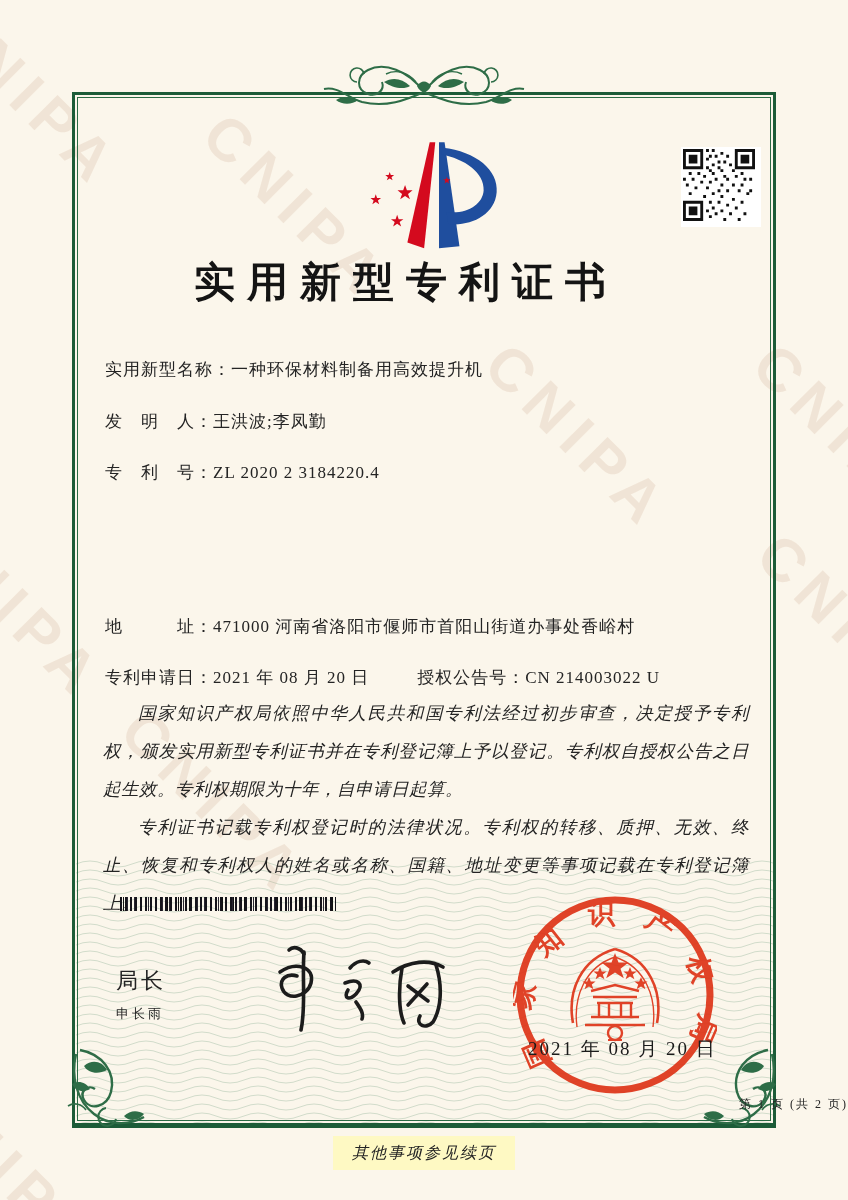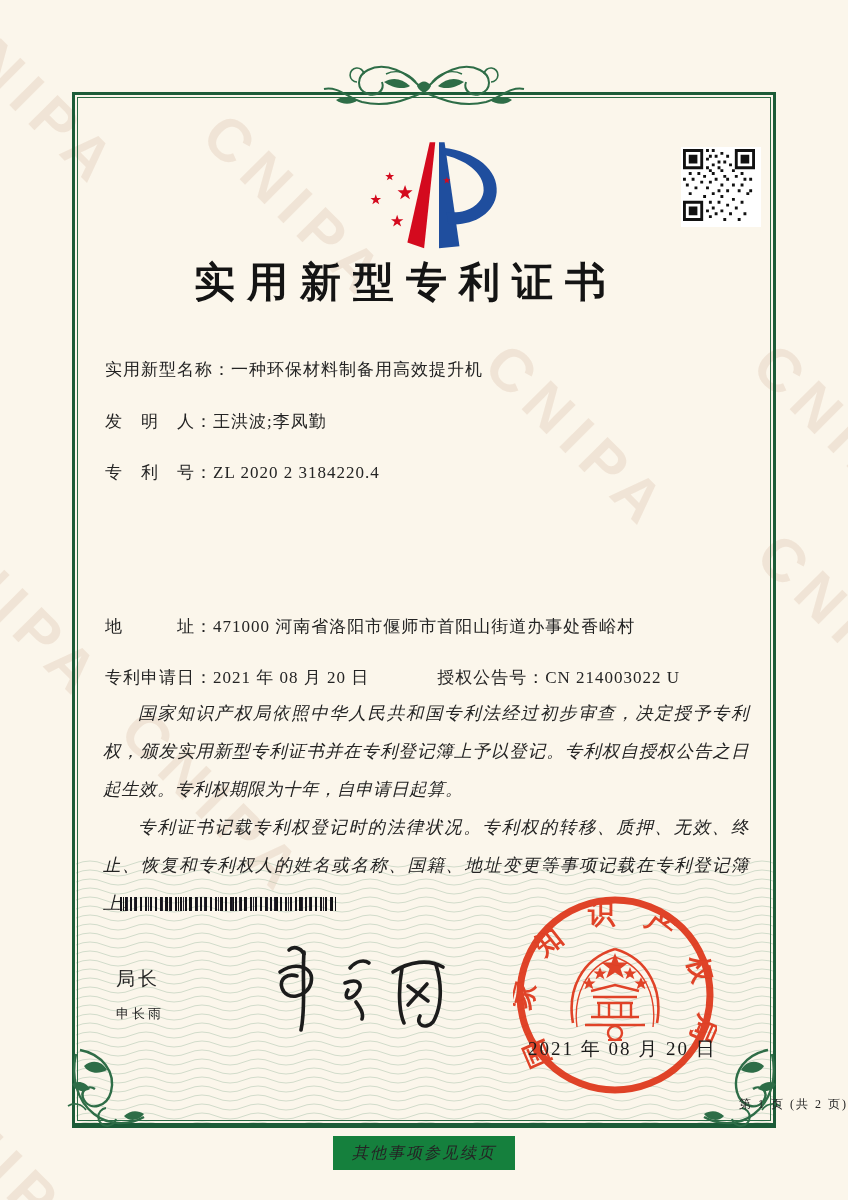--- a/index.html
+++ b/index.html
@@ -20,38 +20,38 @@
   
   .content{position:absolute;left:0;top:0;width:848px;height:1200px;z-index:5;}
   .cert-no{position:absolute;left:105px;top:140px;font-size:17px;letter-spacing:4px;}
   .logo{position:absolute;left:346px;top:136px;}
   .qr{position:absolute;left:681px;top:147px;width:76px;height:76px;background:#fff;padding:2px;}
   .title{position:absolute;left:0;top:255px;width:812px;text-align:center;
          font-size:41px;font-weight:bold;letter-spacing:12px;color:#141414;}
   .frow{position:absolute;left:105px;font-size:17px;letter-spacing:1px;white-space:nowrap;}
   .frow .lbl{color:#242424;}
   .frow .val{color:#242424;}
-  .frow .pair2{margin-left:68px;}
+  .frow .pair2{margin-left:48px;}
   .body-text{position:absolute;left:103px;top:694px;width:646px;font-size:17.5px;
              line-height:38px;font-style:italic;letter-spacing:.5px;text-align:justify;}
   .body-text p{margin:0;text-indent:2em;}
   .barcode{position:absolute;left:120px;top:897px;width:216px;height:14px;
      background:
        repeating-linear-gradient(90deg,#15131a 0 2px,rgba(0,0,0,0) 2px 5px),
        repeating-linear-gradient(90deg,#2a2630 0 1px,rgba(0,0,0,0) 1px 7px),
        repeating-linear-gradient(90deg,rgba(0,0,0,0) 0 3px,#111 3px 4px,rgba(0,0,0,0) 4px 11px);}
-  .director-label{position:absolute;left:116px;top:966px;font-size:19px;letter-spacing:3px;}
+  .director-label{position:absolute;left:116px;top:966px;font-size:22px;letter-spacing:3px;}
   .director-name{position:absolute;left:116px;top:1005px;font-size:13px;letter-spacing:3px;}
   .signature{position:absolute;left:252px;top:938px;}
   .seal{position:absolute;left:513px;top:893px;width:204px;height:204px;z-index:6;}
   .seal-date{position:absolute;left:528px;top:1036px;font-size:19px;letter-spacing:2px;
              color:#1b1b1b;z-index:7;white-space:nowrap;}
   .page-indicator{position:absolute;left:0;top:1096px;width:848px;text-align:right;
                   font-size:12px;letter-spacing:2px;z-index:6;}
-  .continuation{position:absolute;left:333px;top:1136px;width:182px;height:34px;background:#15803d;
+  .continuation{position:absolute;left:333px;top:1136px;width:182px;height:34px;background:#fef9c3;
                 display:flex;align-items:center;justify-content:center;font-size:16px;
                 font-style:italic;letter-spacing:2px;z-index:6;}
 </style>
 </head>
 <body>
 
 <div class="sheet">
 
   <div class="wm" style="left:-30px;top:-12px">CNIPA</div>
   <div class="wm" style="left:238px;top:100px">CNIPA</div>

